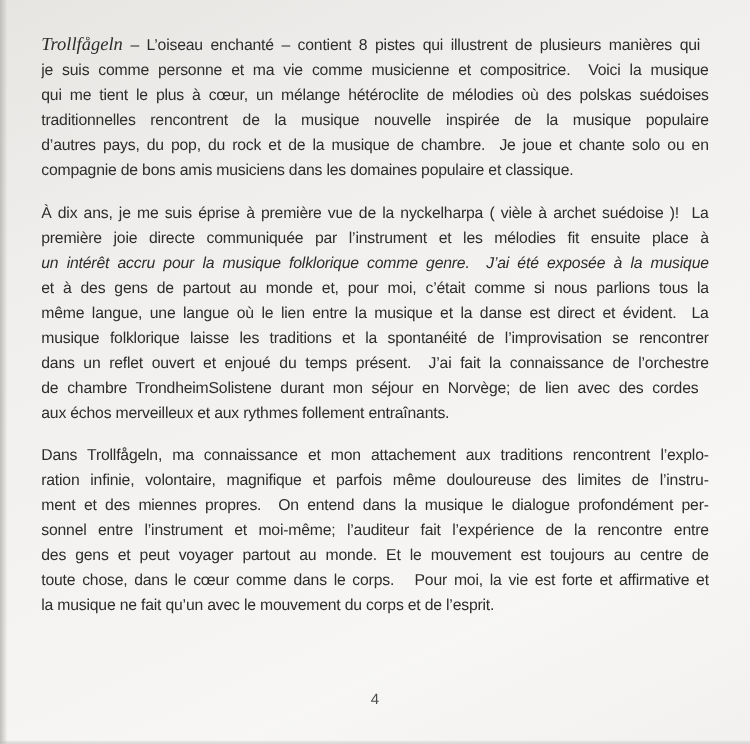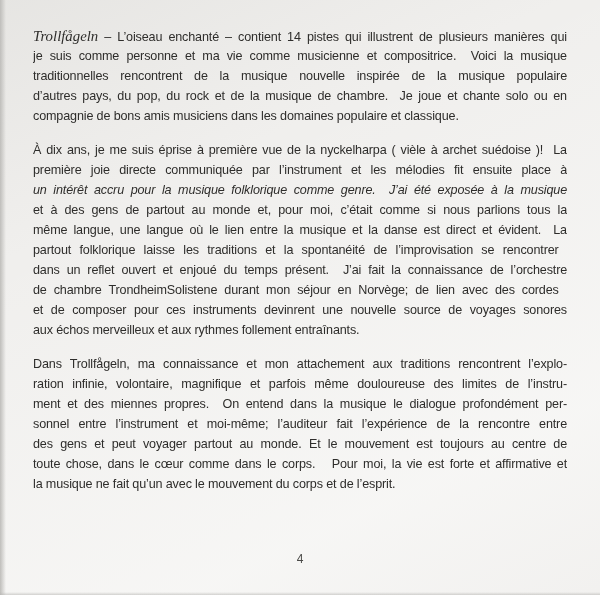--- a/index.html
+++ b/index.html
@@ -74,36 +74,36 @@
   }
 </style>
 </head>
 <body>
 
 <div class="page">
   <div class="scan-edge-left"></div>
   <div class="scan-edge-bottom"></div>
   <div class="text-block">
       <div class="paragraph">
-        <div class="line" style="word-spacing: 2.75px;"><span style="display: inline-block;"><span class="lead-italic">Trollfågeln</span><span> – L’oiseau enchanté – contient 14 pistes qui illustrent de plusieurs manières qui</span></span></div>
+        <div class="line" style="word-spacing: 2.75px;"><span style="display: inline-block;"><span class="lead-italic">Trollfågeln</span><span> – L’oiseau enchanté – contient 8 pistes qui illustrent de plusieurs manières qui</span></span></div>
         <div class="line" style="word-spacing: 3.84px;"><span style="display: inline-block;"><span>je suis comme personne et ma vie comme musicienne et compositrice.&nbsp; Voici la musique</span></span></div>
+        <div class="line" style="word-spacing: 3.06px;"><span style="display: inline-block;"><span>qui me tient le plus à cœur, un mélange hétéroclite de mélodies où des polskas suédoises</span></span></div>
         <div class="line" style="word-spacing: 8.44px;"><span style="display: inline-block; text-align: center;"><span>traditionnelles rencontrent de la musique nouvelle inspirée de la musique populaire</span></span></div>
         <div class="line" style="word-spacing: 2.35px;"><span style="display: inline-block;"><span>d’autres pays, du pop, du rock et de la musique de chambre.&nbsp; Je joue et chante solo ou en</span></span></div>
         <div class="line last"><span>compagnie de bons amis musiciens dans les domaines populaire et classique.</span></div>
       </div>
       <div class="paragraph">
         <div class="line" style="word-spacing: 1.64px;"><span style="display: inline-block;"><span>À dix ans, je me suis éprise à première vue de la nyckelharpa ( vièle à archet suédoise )!&nbsp; La</span></span></div>
         <div class="line" style="word-spacing: 5.97px;"><span style="display: inline-block;"><span>première joie directe communiquée par l’instrument et les mélodies fit ensuite place à</span></span></div>
         <div class="line" style="word-spacing: 3.3px;"><span style="display: inline-block; font-style: italic;"><span>un intérêt accru pour la musique folklorique comme genre.&nbsp; J’ai été exposée à la musique</span></span></div>
         <div class="line" style="word-spacing: 3.84px;"><span style="display: inline-block;"><span>et à des gens de partout au monde et, pour moi, c’était comme si nous parlions tous la</span></span></div>
         <div class="line" style="word-spacing: 2.72px;"><span style="display: inline-block;"><span>même langue, une langue où le lien entre la musique et la danse est direct et évident.&nbsp; La</span></span></div>
-        <div class="line" style="word-spacing: 5px;"><span style="display: inline-block;"><span>partout folklorique laisse les traditions et la spontanéité de l’improvisation se rencontrer</span></span></div>
+        <div class="line" style="word-spacing: 5px;"><span style="display: inline-block;"><span>musique folklorique laisse les traditions et la spontanéité de l’improvisation se rencontrer</span></span></div>
         <div class="line" style="word-spacing: 3.61px;"><span style="display: inline-block;"><span>dans un reflet ouvert et enjoué du temps présent.&nbsp; J’ai fait la connaissance de l’orchestre</span></span></div>
         <div class="line" style="word-spacing: 3.66px;"><span style="display: inline-block;"><span>de chambre TrondheimSolistene durant mon séjour en Norvège; de lien avec des cordes</span></span></div>
-        <div class="line" style="word-spacing: 4.3px;"><span style="display: inline-block;"><span>et de composer pour ces instruments devinrent une nouvelle source de voyages sonores</span></span></div>
         <div class="line last"><span>aux échos merveilleux et aux rythmes follement entraînants.</span></div>
       </div>
       <div class="paragraph">
         <div class="line" style="word-spacing: 4.74px;"><span style="display: inline-block;"><span>Dans Trollfågeln, ma connaissance et mon attachement aux traditions rencontrent l’explo-</span></span></div>
         <div class="line" style="word-spacing: 5.3px; text-decoration: underline;"><span style="display: inline-block;"><span>ration infinie, volontaire, magnifique et parfois même douloureuse des limites de l’instru-</span></span></div>
         <div class="line" style="word-spacing: 3.4px;"><span style="display: inline-block;"><span>ment et des miennes propres.&nbsp; On entend dans la musique le dialogue profondément per-</span></span></div>
         <div class="line" style="word-spacing: 5.85px;"><span style="display: inline-block;"><span>sonnel entre l’instrument et moi-même; l’auditeur fait l’expérience de la rencontre entre</span></span></div>
         <div class="line" style="word-spacing: 3.96px;"><span style="display: inline-block;"><span>des gens et peut voyager partout au monde. Et le mouvement est toujours au centre de</span></span></div>
         <div class="line" style="word-spacing: 2.11px;"><span style="display: inline-block;"><span>toute chose, dans le cœur comme dans le corps.&nbsp;&nbsp; Pour moi, la vie est forte et affirmative et</span></span></div>
         <div class="line last"><span>la musique ne fait qu’un avec le mouvement du corps et de l’esprit.</span></div>

